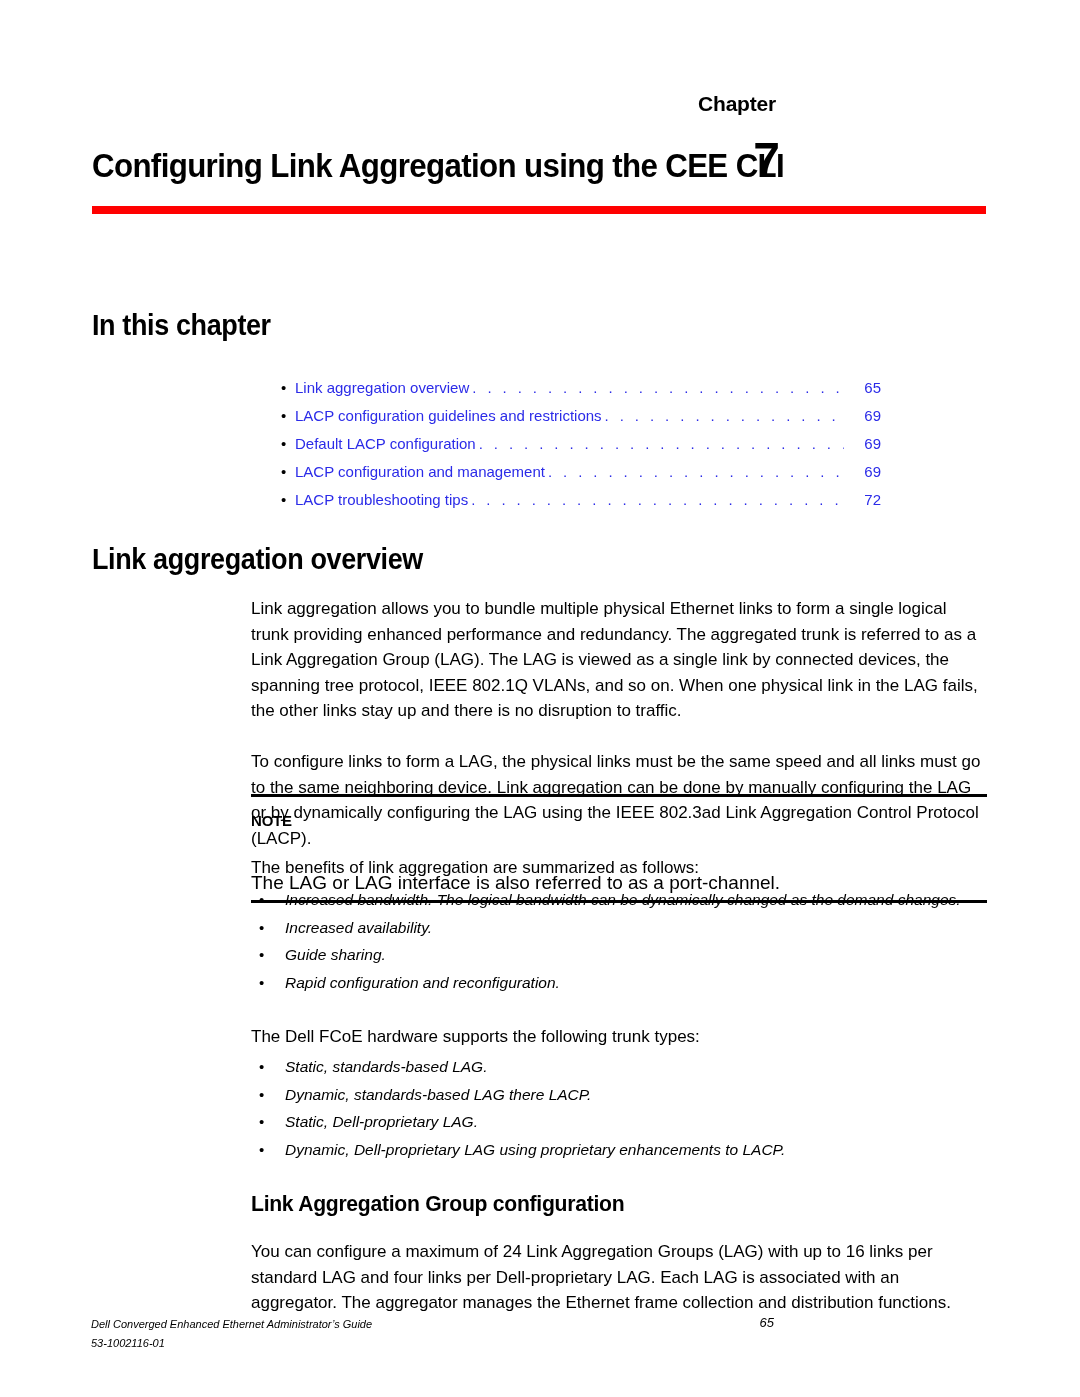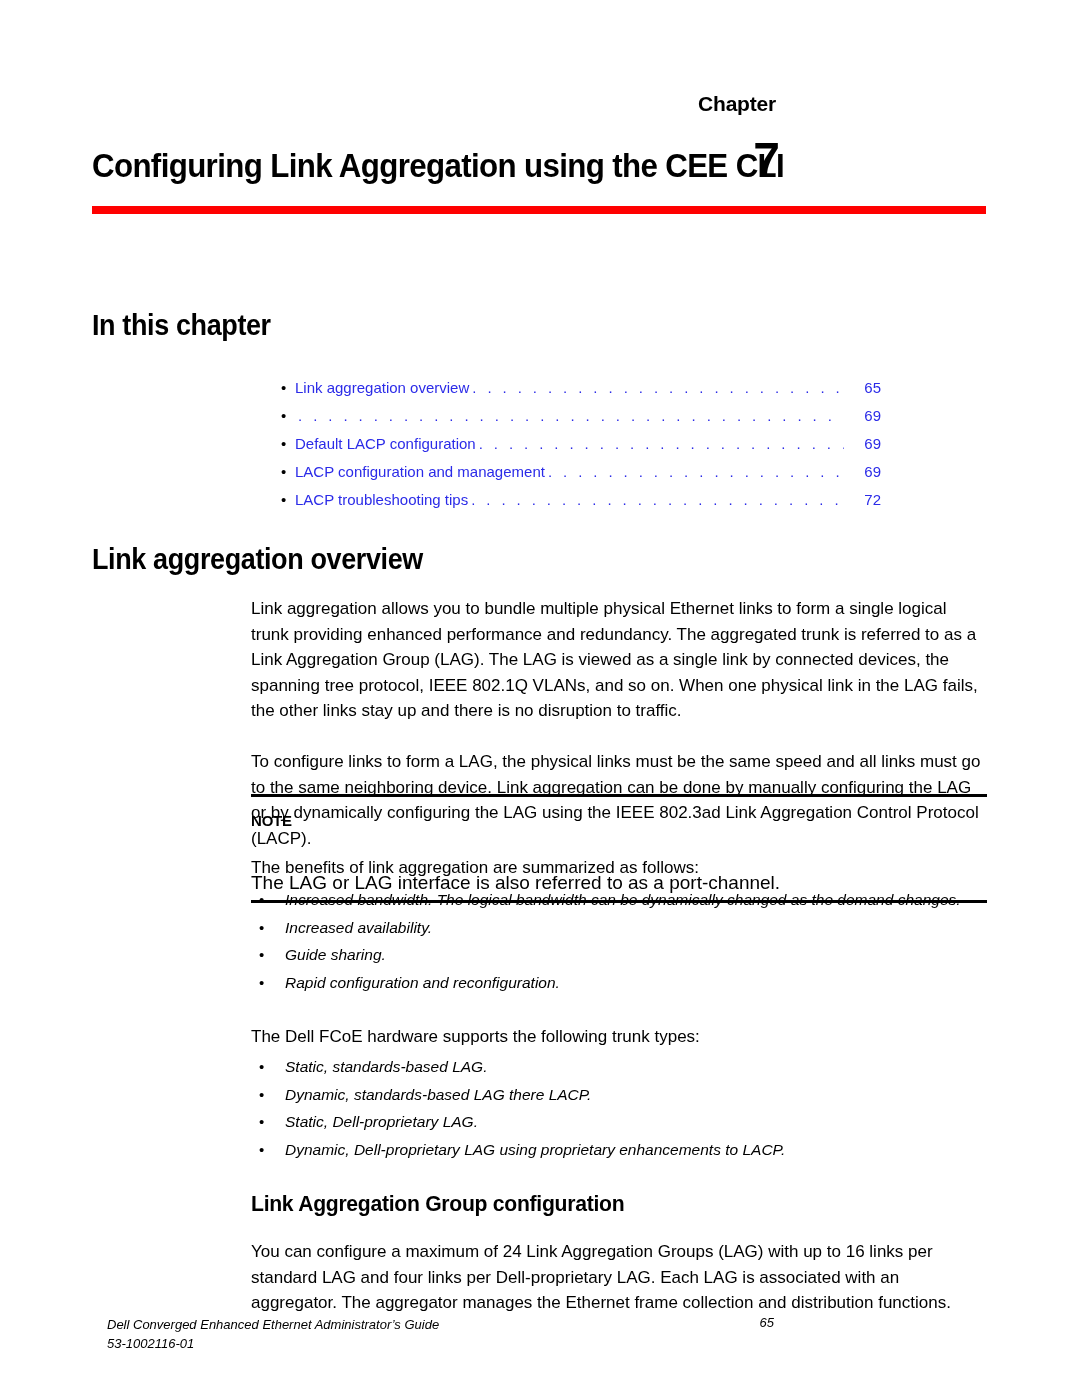--- a/index.html
+++ b/index.html
@@ -185,23 +185,23 @@
     font-weight: bold;
     letter-spacing: -0.3px;
     transform: scaleX(0.94);
     transform-origin: left top;
     color: #000;
   }
 
   
   .footer-left {
     position: absolute;
-    left: 107px;
+    left: 91px;
     top: 1315px;
-    font-size: 13px;
+    font-size: 11px;
     font-style: italic;
     line-height: 19px;
     color: #000;
   }
   .footer-page {
     position: absolute;
     right: 92px;
     top: 1315px;
     font-size: 13px;
     font-style: italic;
@@ -222,20 +222,21 @@
 
   <div class="toc">
     <div class="toc-item">
       <span class="toc-bullet">•</span>
       <span class="toc-label">Link aggregation overview</span>
       <span class="toc-leader">. . . . . . . . . . . . . . . . . . . . . . . . . . . . . . . . . . . . . . . . . . . . . . . . . . . . . . . . . . . . . . . .</span>
       <span class="toc-page">65</span>
     </div>
     <div class="toc-item">
       <span class="toc-bullet">•</span>
+      <span class="toc-label">LACP configuration guidelines and restrictions</span>
       <span class="toc-leader">. . . . . . . . . . . . . . . . . . . . . . . . . . . . . . . . . . . . . . . . . . . . . . . . . . . . . . . . . . . . . . . .</span>
       <span class="toc-page">69</span>
     </div>
     <div class="toc-item">
       <span class="toc-bullet">•</span>
       <span class="toc-label">Default LACP configuration</span>
       <span class="toc-leader">. . . . . . . . . . . . . . . . . . . . . . . . . . . . . . . . . . . . . . . . . . . . . . . . . . . . . . . . . . . . . . . .</span>
       <span class="toc-page">69</span>
     </div>
     <div class="toc-item">

